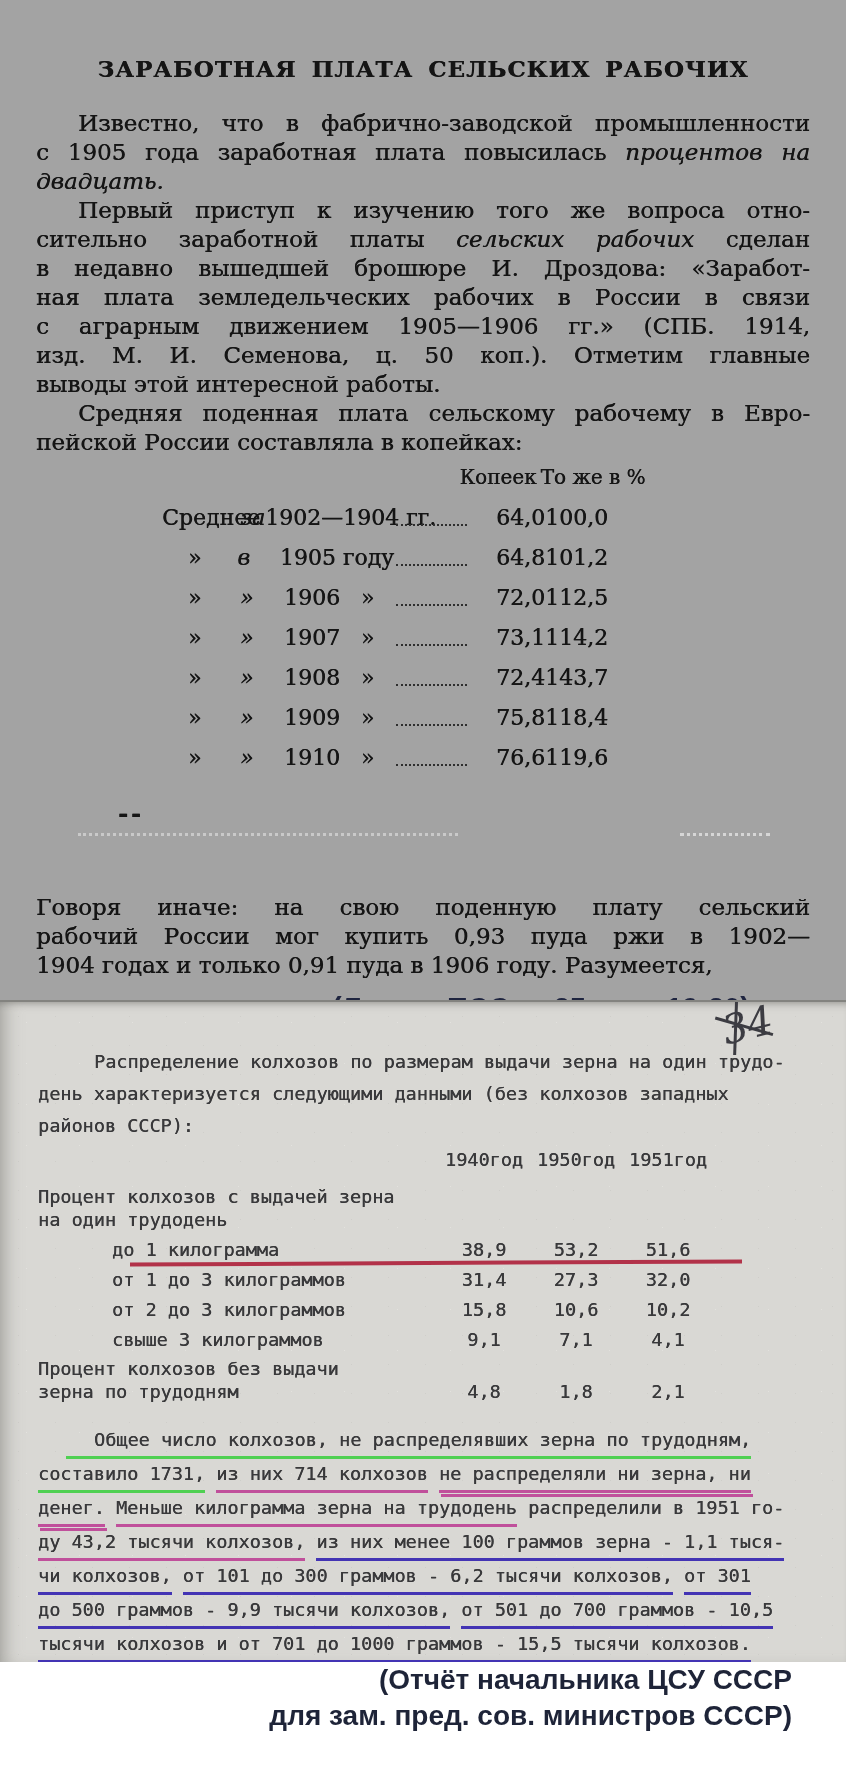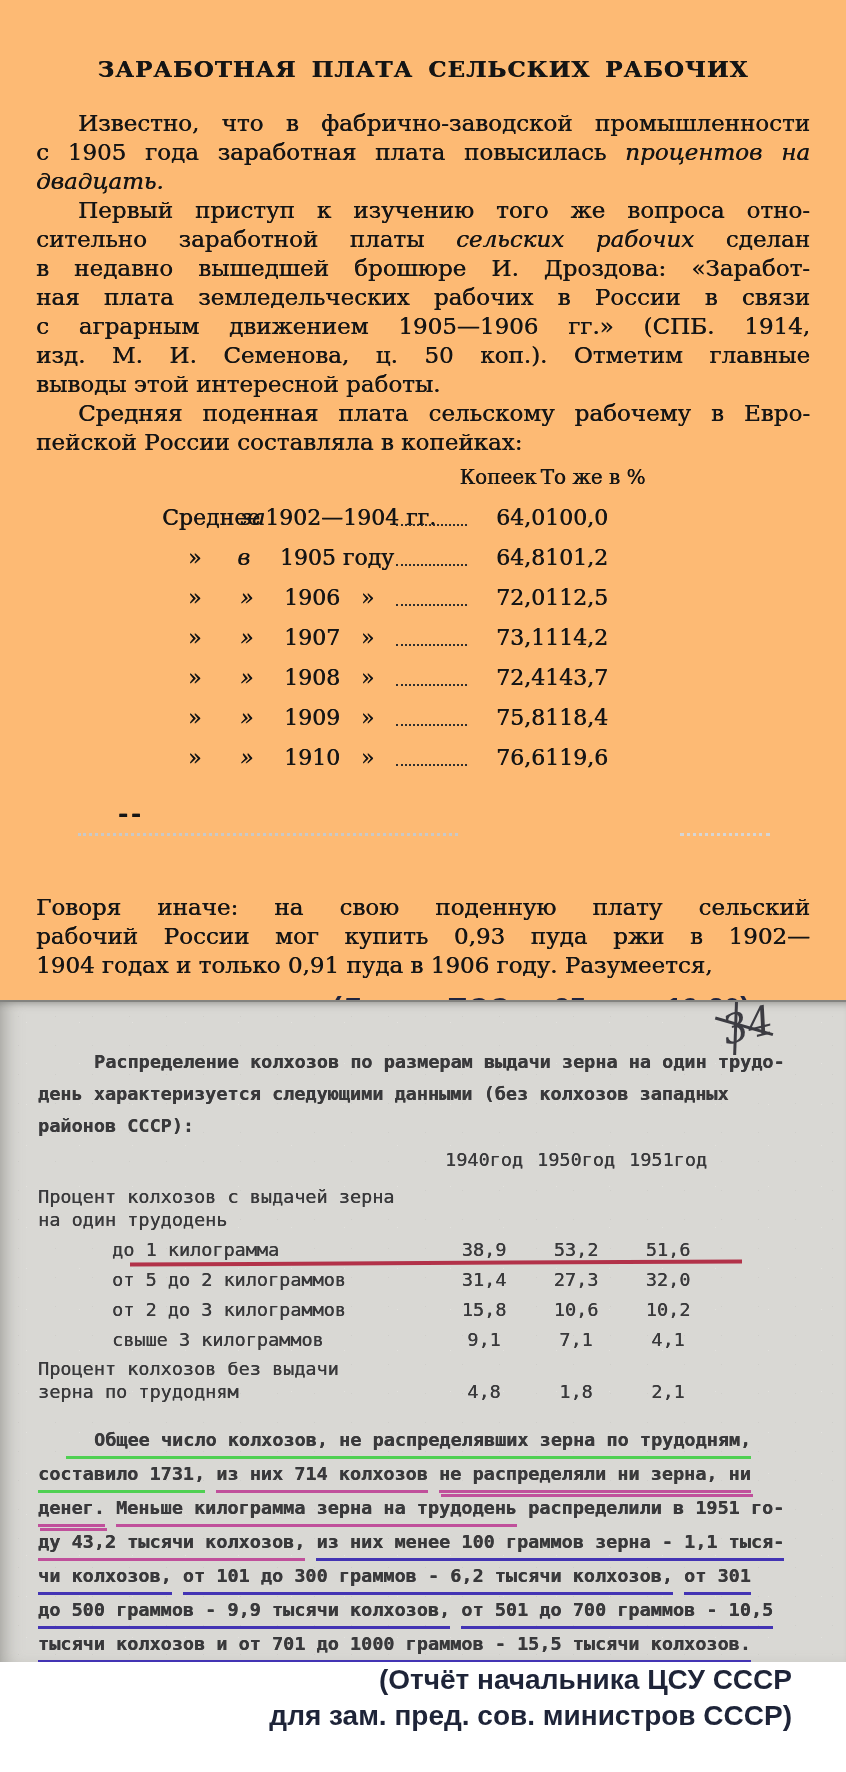--- a/index.html
+++ b/index.html
@@ -1,19 +1,19 @@
 <!DOCTYPE html>
 <html><head>
 <meta charset="utf-8">
 <style>
   html,body{margin:0;padding:0;}
   body{width:846px;height:1772px;position:relative;background:#ffffff;overflow:hidden;}
 
   
-  .doc1{position:absolute;top:0;left:0;width:846px;height:1000px;background:#fdba74;
+  .doc1{position:absolute;top:0;left:0;width:846px;height:1000px;background:#a3a3a3;
         color:#151515;font-family:"DejaVu Serif",serif;
         text-shadow:0.4px 0 0 currentColor;}
   .doc1 .content{margin:0 36px;font-size:23px;line-height:29px;}
   .title{text-align:center;font-weight:700;font-size:23px;letter-spacing:1px;word-spacing:6px;
          margin:54px 0 26px;}
   .para .tline{text-align:justify;text-align-last:justify;}
   .para .tline.last{text-align-last:left;}
   .para.indent .tline:first-child{text-indent:42px;}
   .it{font-style:italic;}
 
@@ -45,21 +45,21 @@
   
   .doc2{position:absolute;top:1000px;left:0;width:846px;height:660px;background:#d9d8d4;
         background-image:radial-gradient(#cfceca 0.8px,transparent 0.9px),
                          radial-gradient(#e3e2de 0.8px,transparent 0.9px);
         background-size:37px 29px,53px 41px;
         color:#39393b;font-family:"DejaVu Sans Mono",monospace;font-size:18.5px;
         border-top:2px solid #83837f;
         box-shadow:inset 14px 0 18px -10px rgba(115,115,110,.55), inset 0 7px 9px -7px rgba(85,85,80,.6);
         text-shadow:0.3px 0 0 currentColor;overflow:hidden;}
   .doc2 .inner{margin:0 40px 0 38px;}
-  .doc2 .tline{text-align:left;font-weight:bold;}
+  .doc2 .tline{text-align:left;}
   .intro{margin-top:44px;line-height:32px;}
   .intro .tline:first-child{text-indent:28px;}
 
   .t2{margin-top:2px;}
   .t2-row{display:flex;line-height:23px;position:relative;padding-right:92px;}
   .t2-row.head{margin:6px 0 10px;}
   .t2-row.group{margin-top:14px;}
   .t2-row.ind{margin-top:7px;}
   .t2-row.ab{align-items:flex-end;margin-top:6px;}
   .t2-label{flex:1;white-space:pre;}
@@ -229,21 +229,21 @@
         <div class="t2-row group">
           <div class="t2-label">Процент колхозов с выдачей зерна<br>на один трудодень</div>
         </div>
         <div class="t2-row ind ul-red">
           <div class="t2-label">до 1 килограмма</div>
           <span class="t2-v">38,9</span>
           <span class="t2-v">53,2</span>
           <span class="t2-v">51,6</span>
         </div>
         <div class="t2-row ind">
-          <div class="t2-label">от 5 до 2 килограммов</div>
+          <div class="t2-label">от 1 до 3 килограммов</div>
           <span class="t2-v">31,4</span>
           <span class="t2-v">27,3</span>
           <span class="t2-v">32,0</span>
         </div>
         <div class="t2-row ind">
           <div class="t2-label">от 2 до 3 килограммов</div>
           <span class="t2-v">15,8</span>
           <span class="t2-v">10,6</span>
           <span class="t2-v">10,2</span>
         </div>

